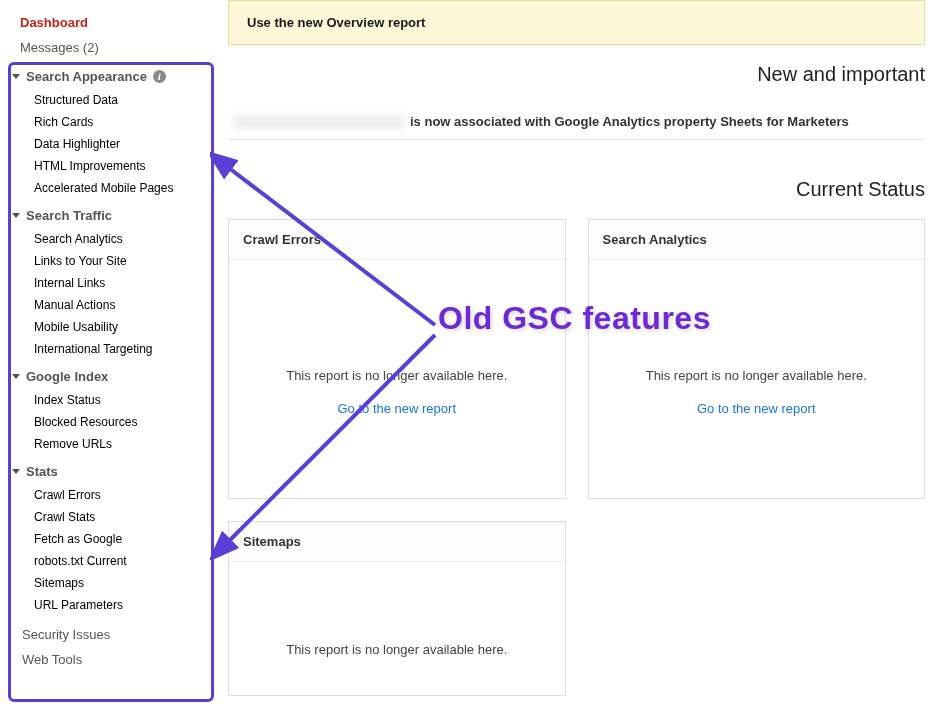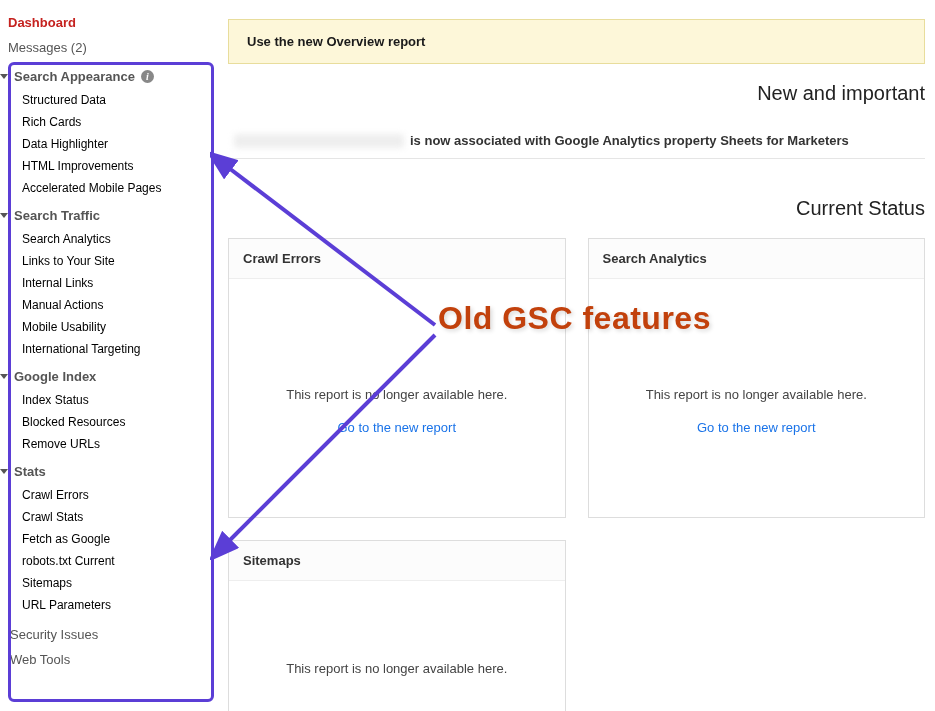--- a/index.html
+++ b/index.html
@@ -1,19 +1,19 @@
 <!DOCTYPE html>
 <html><head>
 <meta charset="utf-8">
 <style>
 * { margin: 0; padding: 0; box-sizing: border-box; }
 body { font-family: Arial, Helvetica, sans-serif; font-size: 13px; color: #222; background: #fff; width: 935px; height: 711px; overflow: hidden; position: relative; }
 .container { display: flex; height: 100%; }
-.sidebar { width: 218px; padding: 10px 0 10px 0; flex-shrink: 0; }
-.main { flex: 1; padding: 0 10px 0 10px; margin-top: 19px; }
+.sidebar { width: 218px; padding: 10px 0 10px 12px; flex-shrink: 0; }
+.main { flex: 1; padding: 0 10px 0 10px; }
 
 .nav-item { padding: 5px 8px; color: #555; cursor: pointer; font-size: 13px; }
 .nav-item.dashboard { color: #c5221f; font-weight: bold; }
 .nav-item.messages { color: #555; }
 
 .nav-section { margin-top: 4px; }
 .nav-section-header { padding: 5px 0; color: #555; font-weight: bold; font-size: 13px; cursor: pointer; display: flex; align-items: center; }
 .nav-section-header .caret { width: 0; height: 0; border-left: 4px solid transparent; border-right: 4px solid transparent; border-top: 5px solid #555; margin-right: 6px; display: inline-block; }
 .nav-section-header .info-icon { width: 13px; height: 13px; border-radius: 50%; background: #888; color: #fff; display: inline-flex; align-items: center; justify-content: center; font-size: 10px; font-weight: bold; font-style: italic; margin-left: 6px; font-family: Georgia, serif; }
 .nav-sub-item { padding: 4px 8px 4px 22px; color: #000000; cursor: pointer; font-size: 12px; }
@@ -32,21 +32,21 @@
 
 .status-grid { display: flex; gap: 22px; margin-top: 8px; }
 .status-card { flex: 1; border: 1px solid #ddd; background: #fff; min-height: 280px; }
 .status-card-header { padding: 12px 14px; font-weight: bold; font-size: 13px; color: #333; border-bottom: 1px solid #eee; background: #fcfcfc; }
 .status-card-body { padding: 20px; text-align: center; }
 .unavail { color: #444; font-size: 13px; margin-top: 88px; margin-bottom: 18px; }
 .new-report-link { color: #1a73e8; font-size: 13px; text-decoration: none; cursor: pointer; }
 
 .status-card.sitemaps { width: calc(50% - 11px); margin-top: 22px; min-height: 160px; }
 
-.annotation { position: absolute; left: 438px; top: 300px; font-size: 32px; font-weight: 800; color: #c2410c; text-shadow: 2px 2px 4px rgba(0,0,0,0.15); pointer-events: none; letter-spacing: 0.5px; }
+.annotation { position: absolute; left: 438px; top: 300px; font-size: 32px; font-weight: 800; color: #6d28d9; text-shadow: 2px 2px 4px rgba(0,0,0,0.15); pointer-events: none; letter-spacing: 0.5px; }
 
 .arrow-svg { position: absolute; pointer-events: none; }
 </style>
 </head>
 <body>
 
 <div class="container">
   <nav class="sidebar">
     <div class="nav-item dashboard">Dashboard</div>
     <div class="nav-item messages">Messages (2)</div>

